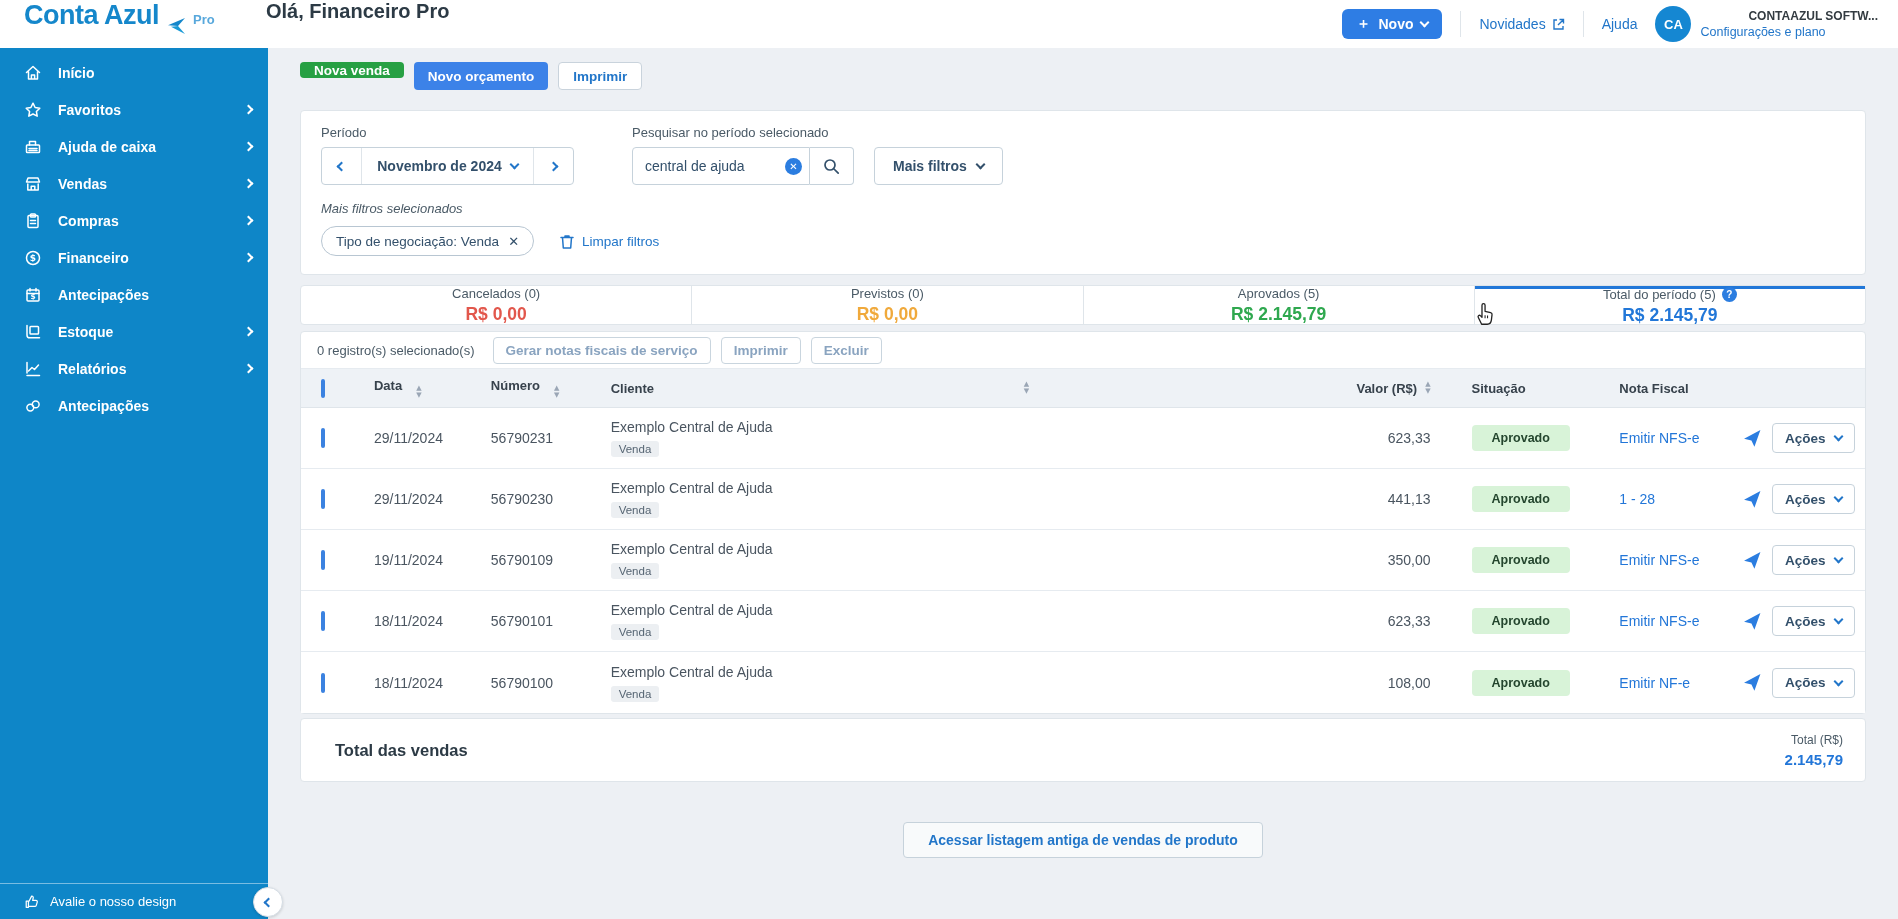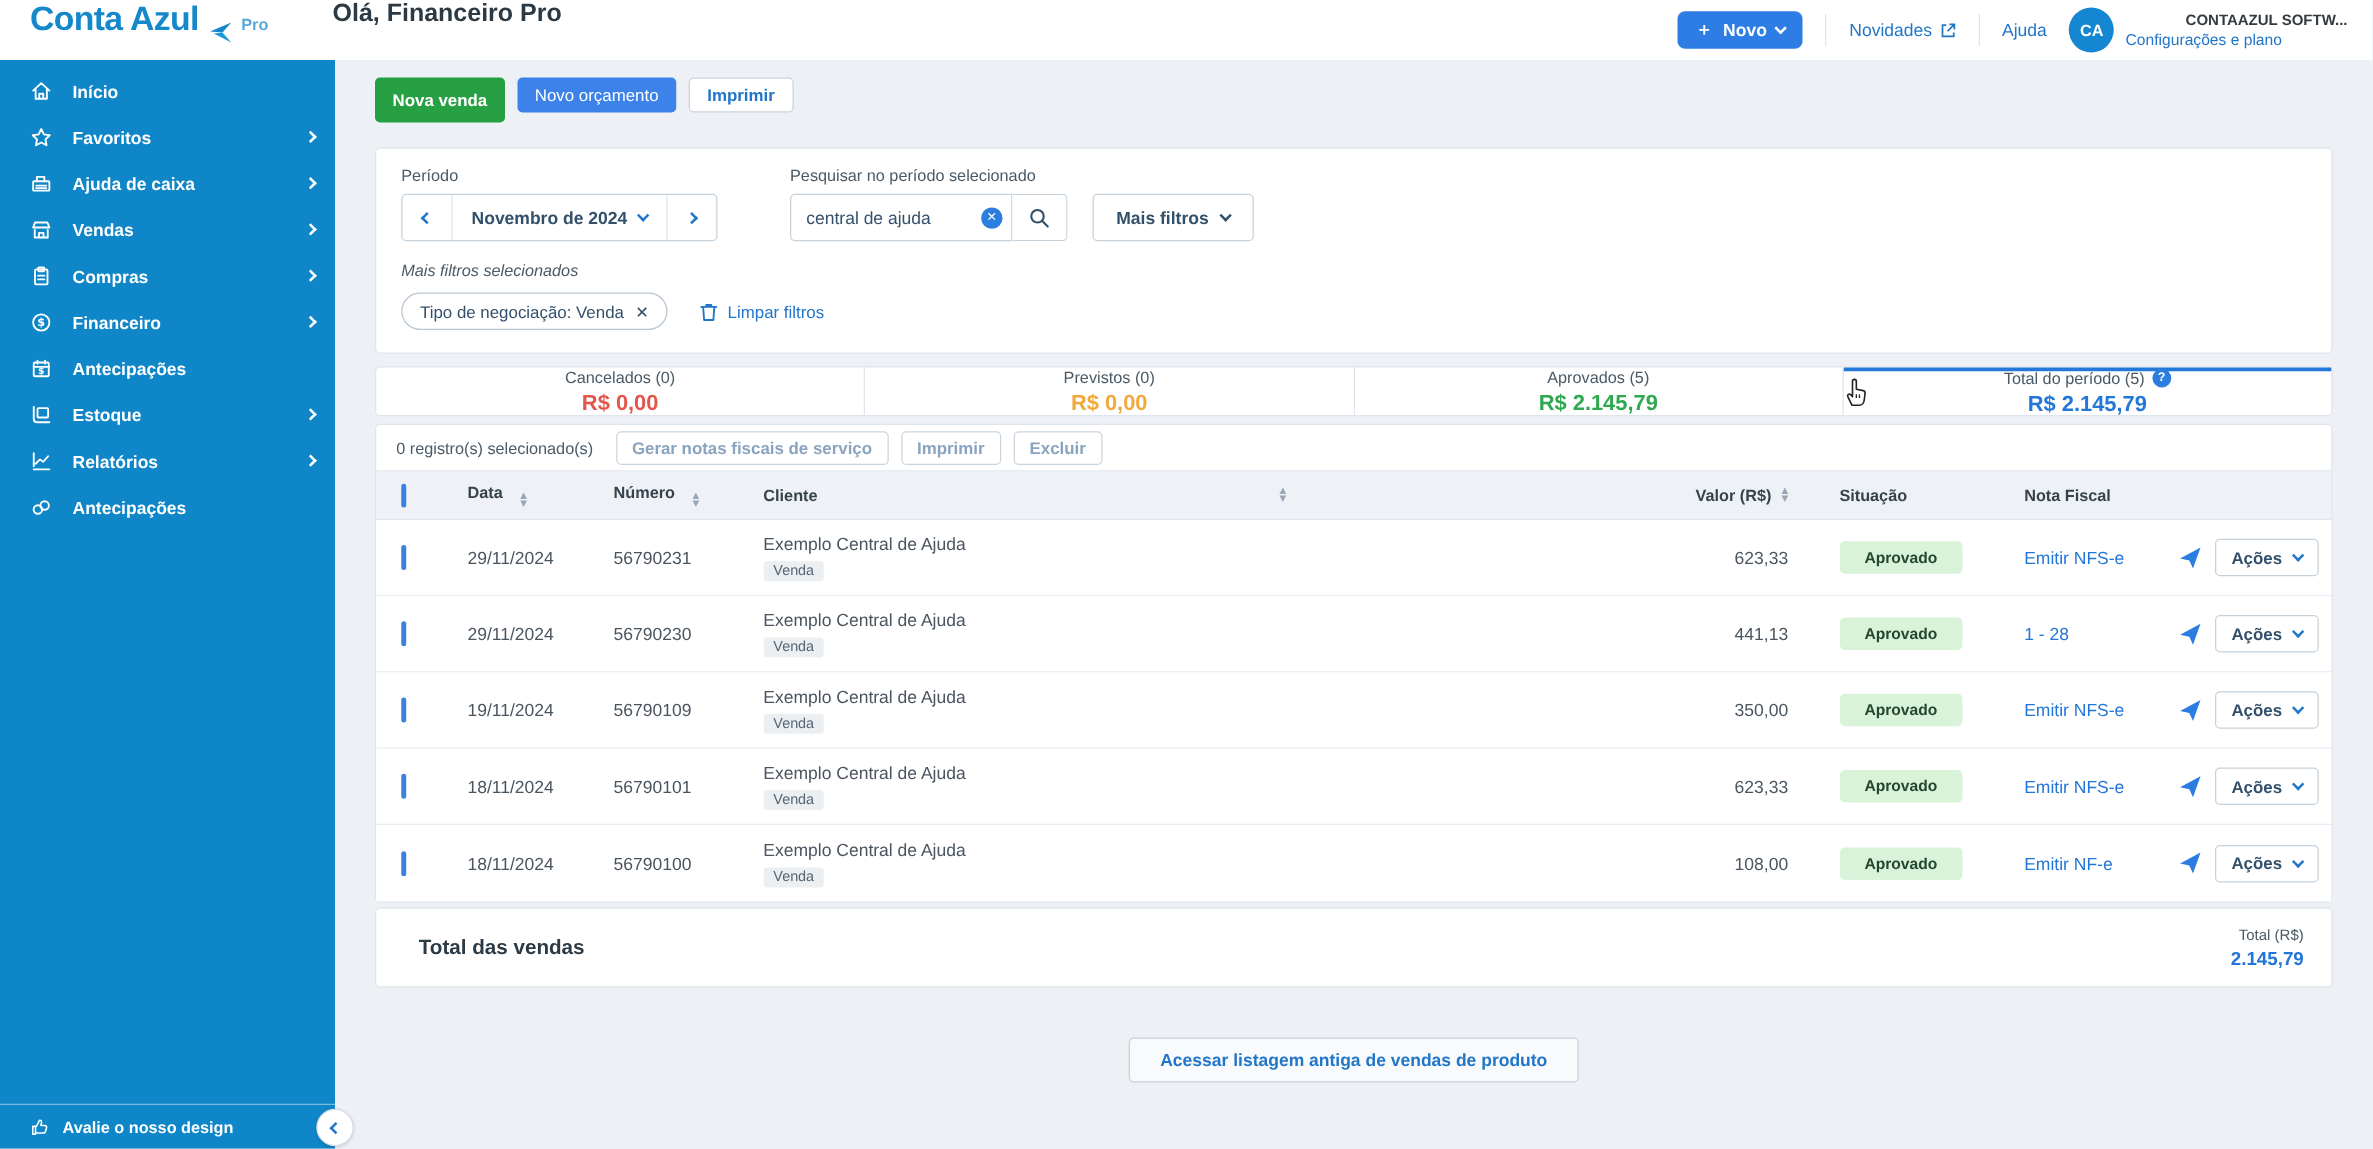--- a/index.html
+++ b/index.html
@@ -35,35 +35,35 @@
   .side-nav { padding-top:6px; flex:1; }
   .side-item { height:37px; display:flex; align-items:center; padding:0 16px 0 24px;
                gap:16px; cursor:pointer; font-size:14px; font-weight:bold; }
   .side-item .lbl { flex:1; }
   .chev { display:inline-block; width:7px; height:7px; border-right:2px solid currentColor;
           border-bottom:2px solid currentColor; }
   .chev.right { transform:rotate(-45deg); }
   .chev.down  { transform:rotate(45deg); margin-top:-3px; }
   .chev.left  { transform:rotate(135deg); }
   .side-footer { height:36px; border-top:1px solid rgba(255,255,255,.45); display:flex;
-                 align-items:center; gap:10px; padding:0 24px; font-size:13px; font-weight:bold;
+                 align-items:center; gap:10px; padding:0 24px; font-size:13px; font-weight:normal;
                  position:relative; cursor:pointer; }
   .collapse-circle { position:absolute; right:-15px; top:3px; width:30px; height:30px;
                      border-radius:50%; background:#fff; border:1px solid #d5dde5;
                      box-shadow:0 1px 3px rgba(0,0,0,.15); display:flex; align-items:center;
                      justify-content:center; color:#2276c9; cursor:pointer; z-index:6; }
 
   
   .main { flex:1; padding:14px 32px 0 32px; overflow:hidden; }
   .actions-row { display:flex; gap:10px; }
   .btn { font-family:inherit; cursor:pointer; }
-  .btn-green { background:#27a043; color:#fff; border:none; border-radius:4px; height:36px;
+  .btn-green { background:#27a043; color:#fff; border:none; border-radius:4px; height:16px;
                padding:0 14px; font-size:13.5px; font-weight:bold; }
   .btn-blue  { background:#3c82e8; color:#fff; border:none; border-radius:4px; height:28px;
-               padding:0 14px; font-size:13.5px; font-weight:normal; }
+               padding:0 14px; font-size:13.5px; font-weight:bold; }
   .btn-outline { background:#fff; color:#2276c9; border:1px solid #c9d3dc; border-radius:4px;
                  height:28px; padding:0 14px; font-size:13.5px; font-weight:bold; }
 
   .card { background:#fff; border:1px solid #dfe5ea; border-radius:4px; }
 
   
   .filter-card { margin-top:20px; padding:14px 20px 18px 20px; }
   .filter-row { display:flex; align-items:flex-end; }
   .f-label { font-size:13px; color:#4a5a66; margin-bottom:7px; display:block; }
   .period-control { width:253px; height:38px; border:1px solid #c6d2db; border-radius:4px;

